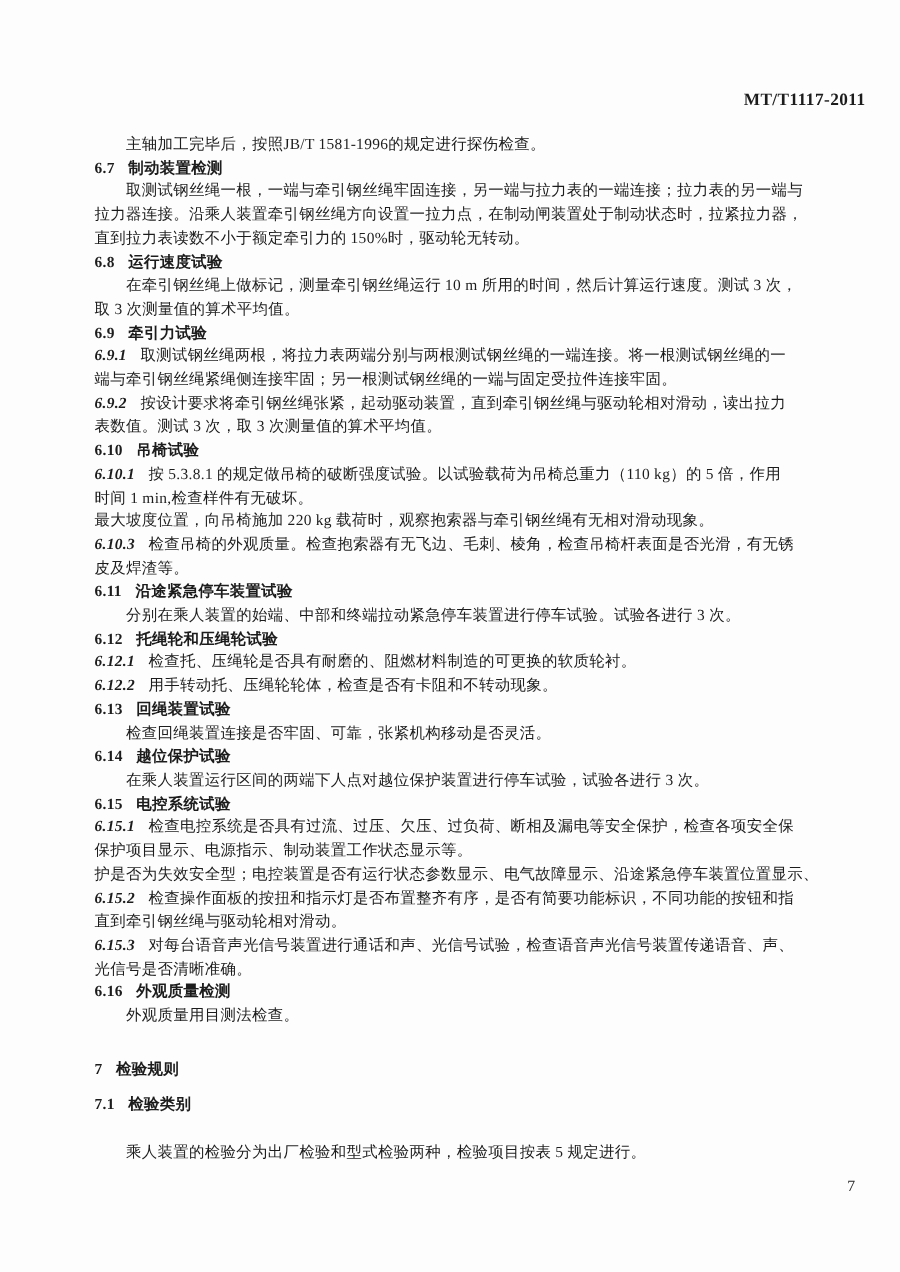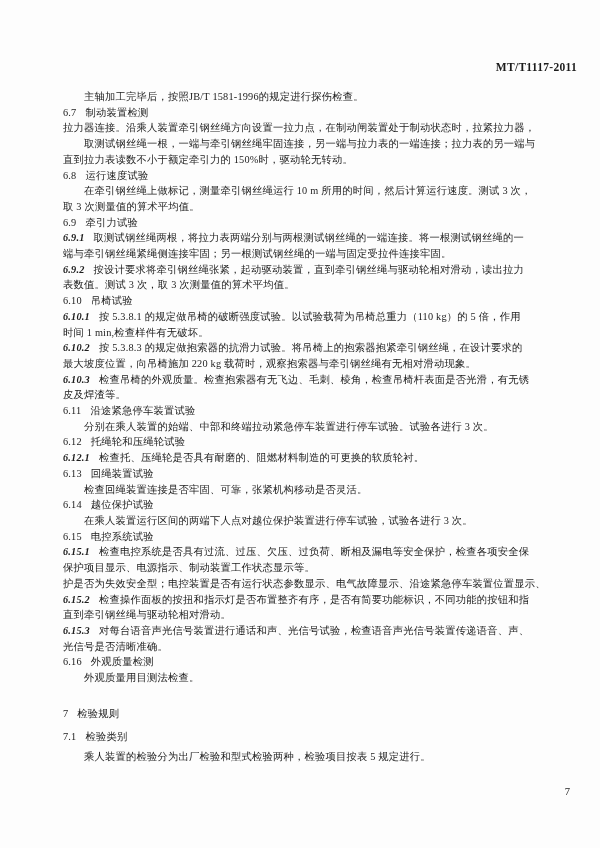--- a/index.html
+++ b/index.html
@@ -33,65 +33,65 @@
     left: 63px;
     width: 476px;
   }
   .line {
     white-space: nowrap;
     font-size: 10.3px;
     line-height: 15.7px;
     letter-spacing: 0.2px;
   }
   .line.p-indent { padding-left: 21px; }
-  .line.h1, .line.h2, .line.h2-spaced { font-weight: normal; }
+  .line.h1, .line.h2, .line.h2-spaced { font-weight: bold; }
   .line.h1 { margin-top: 20px; margin-bottom: 8px; }
-  .line.h2-spaced { margin-bottom: 4px; }
+  .line.h2-spaced { margin-bottom: 16px; }
   .line .num { margin-right: 9px; }
   .line.clause .num { font-weight: bold; font-style: italic; }
   .doc-footer {
     position: absolute;
     top: 786px;
     left: 63px;
     right: 70px;
     text-align: right;
     font-size: 10.5px;
   }
 </style>
 </head>
 <body>
 
 <div class="page">
   <div class="doc-header">MT/T1117-2011</div>
 
   <div class="doc-body">
       <div class="line p-indent">主轴加工完毕后，按照JB/T 1581-1996的规定进行探伤检查。</div>
       <div class="line h2"><span class="num">6.7</span><span class="txt">制动装置检测</span></div>
+      <div class="line p-indent">取测试钢丝绳一根，一端与牵引钢丝绳牢固连接，另一端与拉力表的一端连接；拉力表的另一端与</div>
       <div class="line p">拉力器连接。沿乘人装置牵引钢丝绳方向设置一拉力点，在制动闸装置处于制动状态时，拉紧拉力器，</div>
-      <div class="line p-indent">取测试钢丝绳一根，一端与牵引钢丝绳牢固连接，另一端与拉力表的一端连接；拉力表的另一端与</div>
       <div class="line p">直到拉力表读数不小于额定牵引力的 150%时，驱动轮无转动。</div>
       <div class="line h2"><span class="num">6.8</span><span class="txt">运行速度试验</span></div>
       <div class="line p-indent">在牵引钢丝绳上做标记，测量牵引钢丝绳运行 10 m 所用的时间，然后计算运行速度。测试 3 次，</div>
       <div class="line p">取 3 次测量值的算术平均值。</div>
       <div class="line h2"><span class="num">6.9</span><span class="txt">牵引力试验</span></div>
       <div class="line clause"><span class="num">6.9.1</span><span class="txt">取测试钢丝绳两根，将拉力表两端分别与两根测试钢丝绳的一端连接。将一根测试钢丝绳的一</span></div>
       <div class="line p">端与牵引钢丝绳紧绳侧连接牢固；另一根测试钢丝绳的一端与固定受拉件连接牢固。</div>
       <div class="line clause"><span class="num">6.9.2</span><span class="txt">按设计要求将牵引钢丝绳张紧，起动驱动装置，直到牵引钢丝绳与驱动轮相对滑动，读出拉力</span></div>
       <div class="line p">表数值。测试 3 次，取 3 次测量值的算术平均值。</div>
       <div class="line h2"><span class="num">6.10</span><span class="txt">吊椅试验</span></div>
       <div class="line clause"><span class="num">6.10.1</span><span class="txt">按 5.3.8.1 的规定做吊椅的破断强度试验。以试验载荷为吊椅总重力（110 kg）的 5 倍，作用</span></div>
       <div class="line p">时间 1 min,检查样件有无破坏。</div>
-      <div class="line clause"><span class="num">6.10.2</span><span class="txt">按 5.3.8.3 的规定做抱索器的抗滑力试验。将吊椅上的抱索器抱紧牵引钢丝绳，在设计要求的</span></div>
       <div class="line p">最大坡度位置，向吊椅施加 220 kg 载荷时，观察抱索器与牵引钢丝绳有无相对滑动现象。</div>
       <div class="line clause"><span class="num">6.10.3</span><span class="txt">检查吊椅的外观质量。检查抱索器有无飞边、毛刺、棱角，检查吊椅杆表面是否光滑，有无锈</span></div>
       <div class="line p">皮及焊渣等。</div>
       <div class="line h2"><span class="num">6.11</span><span class="txt">沿途紧急停车装置试验</span></div>
       <div class="line p-indent">分别在乘人装置的始端、中部和终端拉动紧急停车装置进行停车试验。试验各进行 3 次。</div>
       <div class="line h2"><span class="num">6.12</span><span class="txt">托绳轮和压绳轮试验</span></div>
       <div class="line clause"><span class="num">6.12.1</span><span class="txt">检查托、压绳轮是否具有耐磨的、阻燃材料制造的可更换的软质轮衬。</span></div>
+      <div class="line clause"><span class="num">6.12.2</span><span class="txt">用手转动托、压绳轮轮体，检查是否有卡阻和不转动现象。</span></div>
       <div class="line h2"><span class="num">6.13</span><span class="txt">回绳装置试验</span></div>
       <div class="line p-indent">检查回绳装置连接是否牢固、可靠，张紧机构移动是否灵活。</div>
       <div class="line h2"><span class="num">6.14</span><span class="txt">越位保护试验</span></div>
       <div class="line p-indent">在乘人装置运行区间的两端下人点对越位保护装置进行停车试验，试验各进行 3 次。</div>
       <div class="line h2"><span class="num">6.15</span><span class="txt">电控系统试验</span></div>
       <div class="line clause"><span class="num">6.15.1</span><span class="txt">检查电控系统是否具有过流、过压、欠压、过负荷、断相及漏电等安全保护，检查各项安全保</span></div>
       <div class="line p">保护项目显示、电源指示、制动装置工作状态显示等。</div>
       <div class="line p">护是否为失效安全型；电控装置是否有运行状态参数显示、电气故障显示、沿途紧急停车装置位置显示、</div>
       <div class="line clause"><span class="num">6.15.2</span><span class="txt">检查操作面板的按扭和指示灯是否布置整齐有序，是否有简要功能标识，不同功能的按钮和指</span></div>
       <div class="line p">直到牵引钢丝绳与驱动轮相对滑动。</div>

